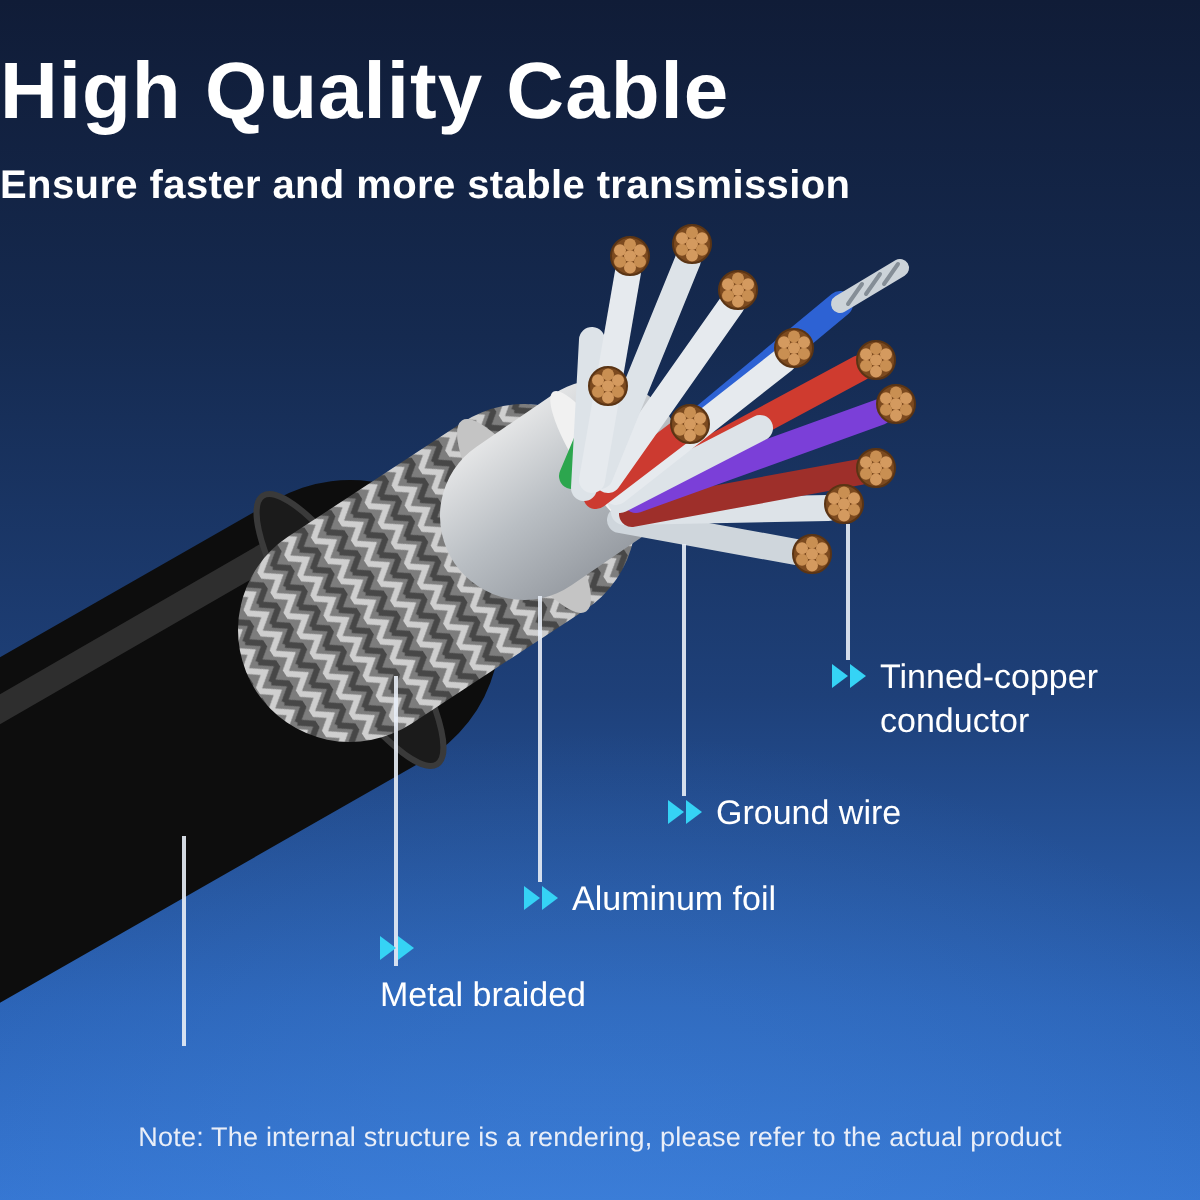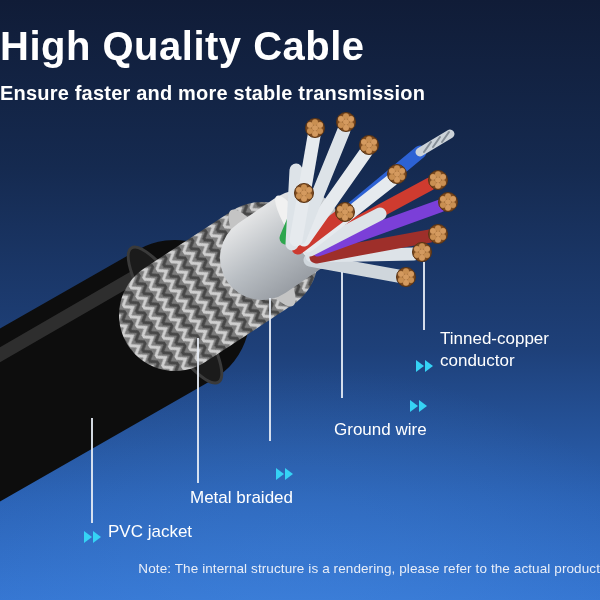--- a/index.html
+++ b/index.html
@@ -18,34 +18,34 @@
     color:#fff; font-size:40px; font-weight:800; letter-spacing:.5px;
   }
   .subtitle{
     position:absolute; top:82px; left:0; width:100%; text-align:left;
     color:#fff; font-size:20px; font-weight:600; letter-spacing:.2px;
   }
 
   svg.art{ position:absolute; left:0; top:0; }
 
   .callout{
-    position:absolute; display:flex; align-items:flex-end; gap:7px;
+    position:absolute; display:flex; align-items:flex-start; gap:7px;
     color:#fff; font-size:17px; line-height:1.3; font-weight:400;
   }
   .chev{ display:flex; margin-top:4px; flex:0 0 auto; }
   .chev i{
     display:block; width:0; height:0;
     border-top:6px solid transparent; border-bottom:6px solid transparent;
     border-left:8px solid #35d3f5;
   }
   .chev i + i{ margin-left:1px; }
   .callout.wrap{ width:148px; }
 
   .note{
-    position:absolute; top:561px; left:0; width:100%; text-align:right;
+    position:absolute; top:561px; left:0; width:100%; text-align:center;
     color:#e9eef8; font-size:13.5px; font-weight:400; letter-spacing:.1px;
   }
 </style>
 </head>
 <body>
 
 <div class="stage">
 
   <svg class="art" width="600" height="600" viewBox="0 0 600 600">
     <defs>
@@ -134,40 +134,40 @@
   <p class="subtitle">Ensure faster and more stable transmission</p>
 
   <div class="callout wrap" style="left:416px; top:328px;">
     <span class="chev">
         <i></i>
         <i></i>
       </span>
     <span>Tinned-copper conductor</span>
   </div>
 
-  <div class="callout" style="left:334px; top:396px;flex-direction:column;">
+  <div class="callout" style="left:334px; top:396px;">
     <span class="chev">
         <i></i>
         <i></i>
       </span>
     <span>Ground wire</span>
   </div>
 
+  <div class="callout" style="left:262px; top:439px;">
+    <span class="chev">
+        <i></i>
+        <i></i>
+      </span>
+    <span>Aluminum foil</span>
+  </div>
 
   <div class="callout" style="left:190px; top:464px;flex-direction:column;">
     <span class="chev">
         <i></i>
         <i></i>
       </span>
     <span>Metal braided</span>
   </div>
 
-  <div class="callout" style="left:84px; top:521px;">
-    <span class="chev">
-        <i></i>
-        <i></i>
-      </span>
-    <span>PVC jacket</span>
-  </div>
 
   <p class="note">Note: The internal structure is a rendering, please refer to the actual product</p>
 
 </div>
 
 </body></html>

